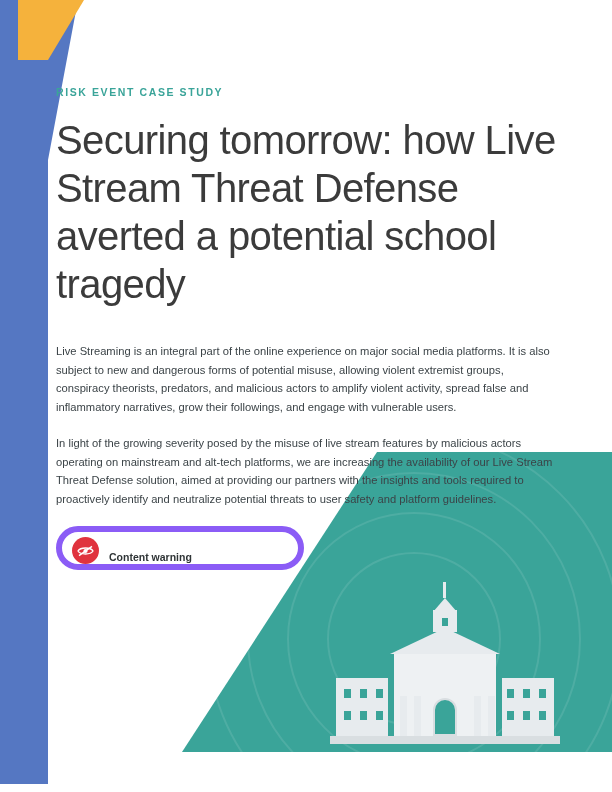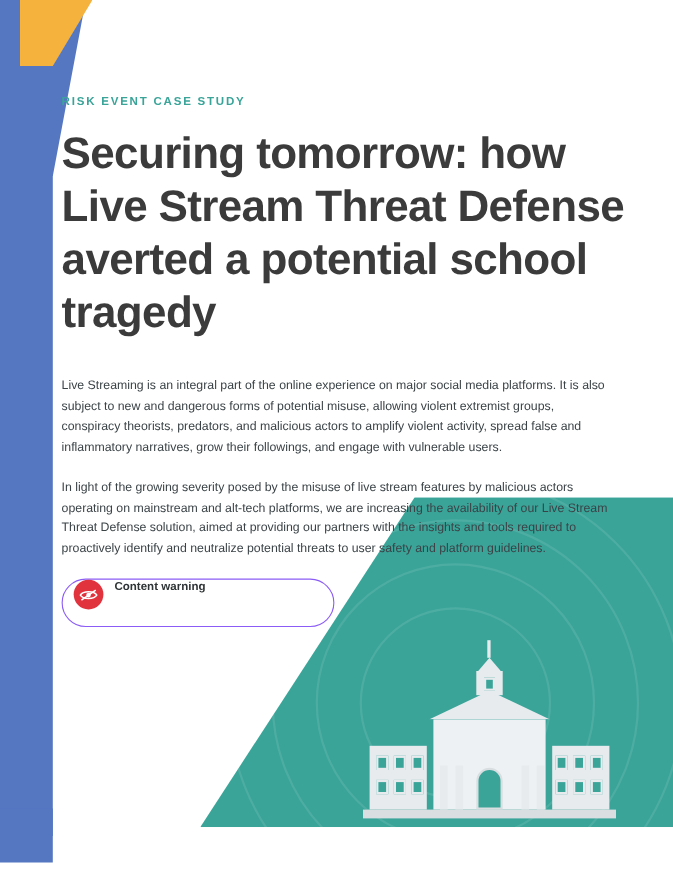--- a/index.html
+++ b/index.html
@@ -131,41 +131,41 @@
     color: #3aa499;
     font-size: 10.5px;
     font-weight: bold;
     letter-spacing: 1.6px;
     margin: 0 0 18px 0;
   }
   .headline {
     color: #3b3b3b;
     font-size: 40px;
     line-height: 48px;
-    font-weight: bold;
+    font-weight: normal;
     letter-spacing: -0.6px;
     margin: 0 0 34px 0;
     max-width: 520px;
   }
   .para {
     color: #3b4347;
     font-size: 11.2px;
     line-height: 18.5px;
     margin: 0 0 18px 0;
     max-width: 500px;
   }
   .warning {
     margin-top: 14px;
     width: 248px;
     height: 44px;
-    border: 1px solid #8b5cf6;
+    border: 6px solid #8b5cf6;
     border-radius: 22px;
     background: #ffffff;
     display: flex;
-    align-items: flex-start;
+    align-items: flex-end;
     padding: 0 10px;
     box-sizing: border-box;
   }
   .warn-icon {
     width: 27px;
     height: 27px;
     border-radius: 50%;
     background: #e0333e;
     flex: 0 0 27px;
     display: flex;

